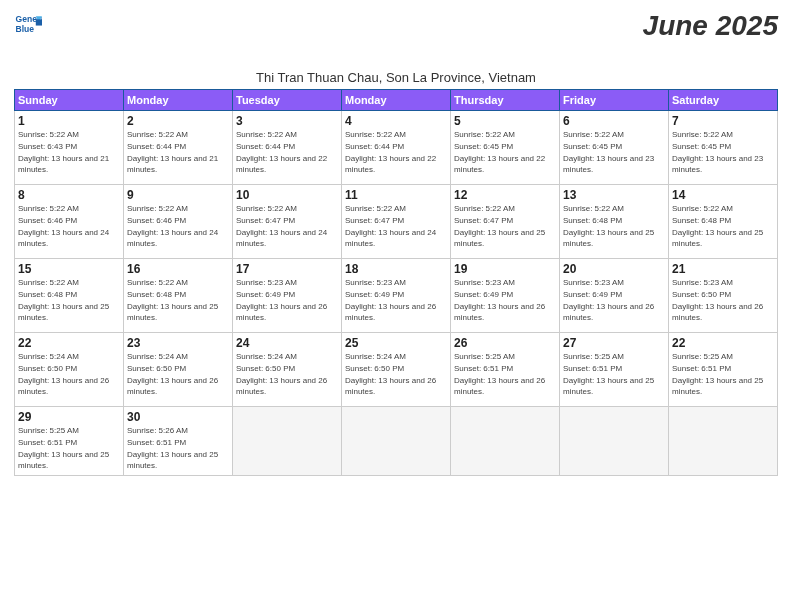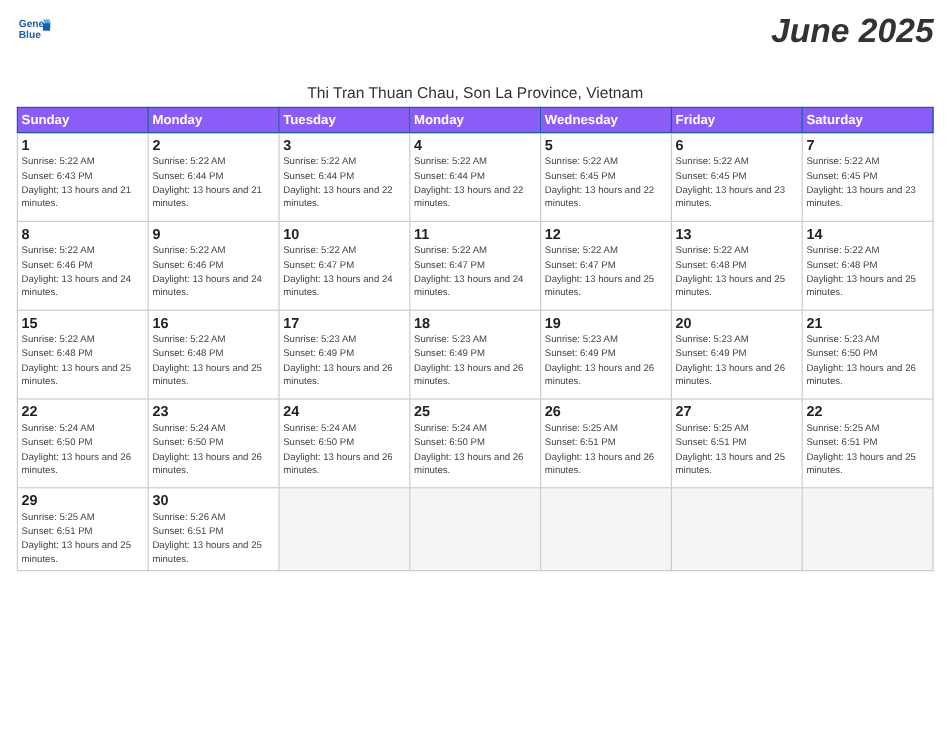--- a/index.html
+++ b/index.html
@@ -106,21 +106,21 @@
   </div>
   <div class="subtitle">Thi Tran Thuan Chau, Son La Province, Vietnam</div>
 
   <table class="calendar">
     <thead>
       <tr>
         <th>Sunday</th>
         <th>Monday</th>
         <th>Tuesday</th>
         <th>Monday</th>
-        <th>Wednesday</th>
+        <th>Thursday</th>
         <th>Friday</th>
         <th>Saturday</th>
       </tr>
     </thead>
     <tbody id="calendar-body">
     <tr>
           <td>
         <span class="cell-day">1</span>
         <span class="cell-info">Sunrise: 5:22 AM<br>Sunset: 6:43 PM<br>Daylight: 13 hours and 21 minutes.</span>
       </td>

